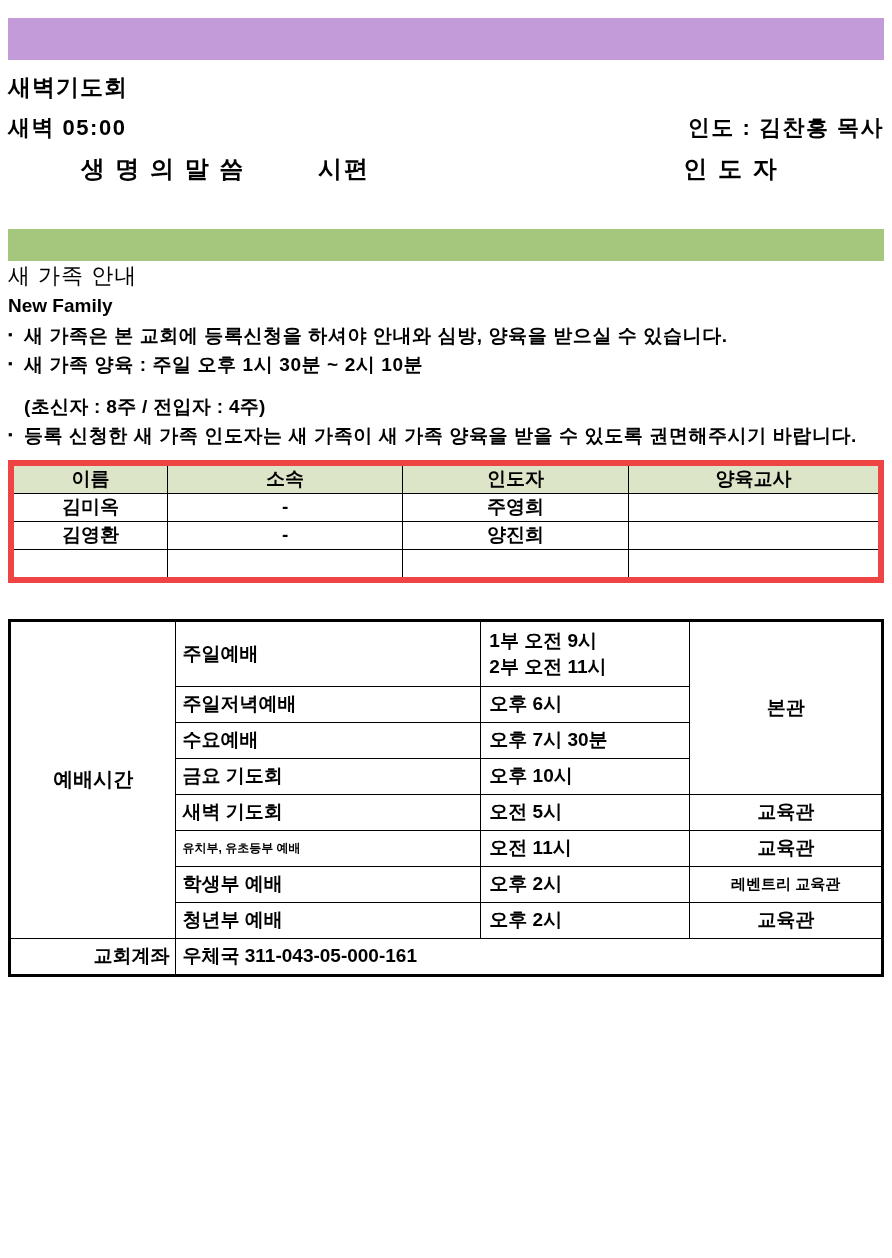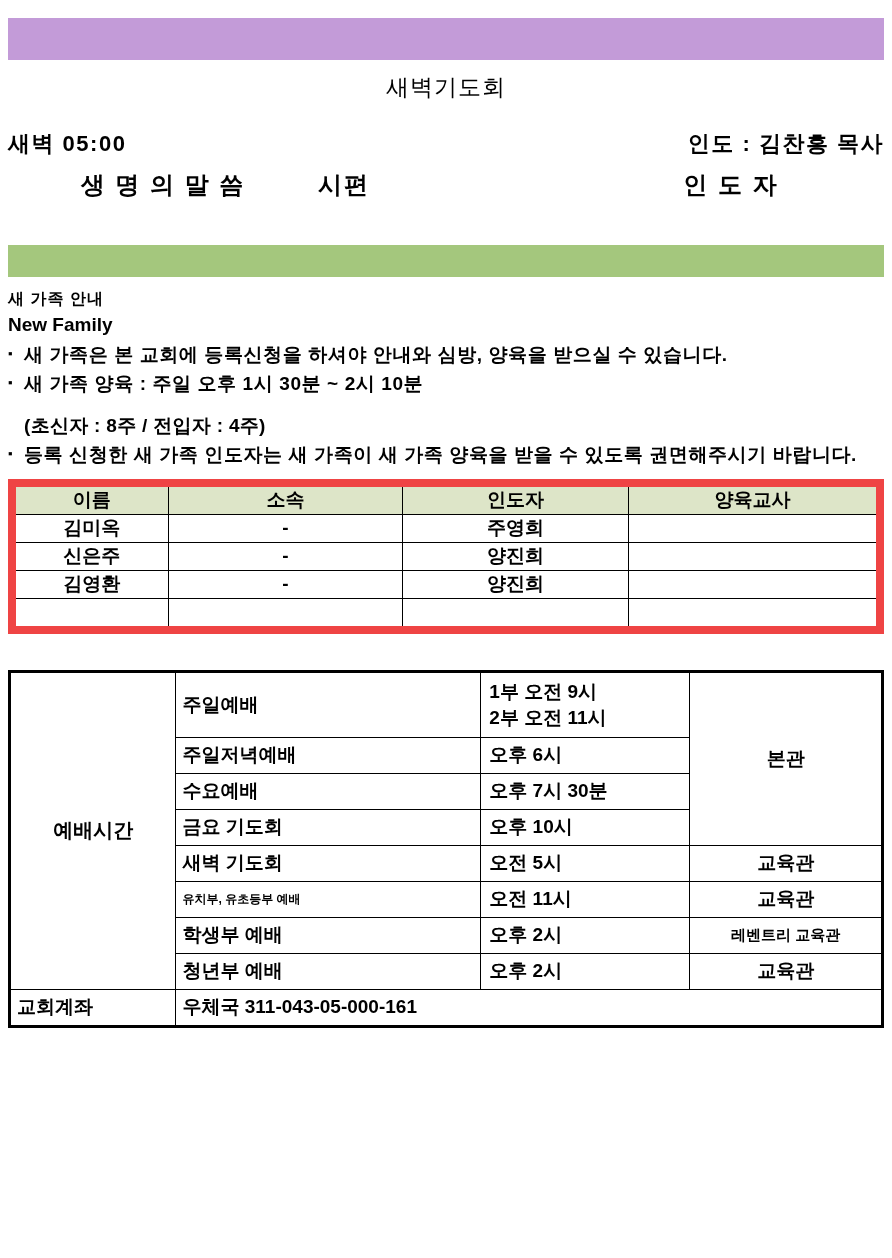--- a/index.html
+++ b/index.html
@@ -25,34 +25,34 @@
 
   
   .purple-bar {
     height: 42px;
     background: #c39bd8;
     margin: 18px 0 0 0;
   }
 
   
   .section-title {
-    text-align: center;
+    text-align: left;
     font-size: 23px;
-    font-weight: normal;
+    font-weight: bold;
     letter-spacing: 1px;
     margin-top: 12px;
   }
   .row-time {
     display: flex;
     justify-content: space-between;
     align-items: baseline;
     font-size: 22px;
     font-weight: bold;
     letter-spacing: 1.5px;
-    margin-top: 26px;
+    margin-top: 10px;
   }
   .row-head {
     display: flex;
     font-size: 24px;
     font-weight: bold;
     letter-spacing: 2px;
     margin-top: 10px;
   }
   .row-head .c1 { width: 310px; text-align: center; }
   .row-head .c2 { width: 260px; text-align: left; }
@@ -60,24 +60,23 @@
 
   
   .green-bar {
     height: 32px;
     background: #a4c77d;
     margin-top: 44px;
   }
 
   
   .nf-title {
-    font-size: 16px;
-    font-weight: bold;
+    font-size: 22px;
+    font-weight: normal;
     letter-spacing: 1px;
-    margin-top: 12px;
   }
   .nf-subtitle {
     font-size: 19px;
     font-weight: bold;
     margin-top: 4px;
   }
   .bullets {
     margin-top: 6px;
   }
   .bullet-item {
@@ -107,21 +106,21 @@
   }
 
   
   table {
     border-collapse: collapse;
     width: 100%;
     table-layout: fixed;
   }
   .nf-table {
     margin-top: 10px;
-    border: 8px solid #ef4444;
+    border: 6px solid #ef4444;
   }
   .nf-table th, .nf-table td {
     border: 1px solid #000;
     height: 27px;
     text-align: center;
     font-size: 19px;
     font-weight: bold;
     padding: 0;
   }
   .nf-table th {
@@ -142,21 +141,21 @@
   .svc-table td.label-cell {
     text-align: center;
     font-size: 20px;
   }
   .svc-table td.center { text-align: center; }
   .svc-table td.small { font-size: 12px; }
   .svc-table td.smaller { font-size: 15px; }
   .svc-table td.tall { height: 60px; }
   .svc-table td.timecell { padding-left: 8px; }
   .acct-label {
-    text-align: left;
+    text-align: right;
     font-size: 20px;
     margin-top: 40px;
   }
 </style>
 </head>
 <body>
 
 <div class="page">
 
   <div class="purple-bar"></div>
@@ -211,26 +210,20 @@
       </tr>
     </thead>
     <tbody>
       <tr>
         <td>김미옥</td>
         <td>-</td>
         <td>주영희</td>
         <td></td>
       </tr>
       <tr>
-        <td>신은주</td>
-        <td>-</td>
-        <td>양진희</td>
-        <td></td>
-      </tr>
-      <tr>
         <td>김영환</td>
         <td>-</td>
         <td>양진희</td>
         <td></td>
       </tr>
       <tr>
         <td>&nbsp;</td>
         <td>&nbsp;</td>
         <td>&nbsp;</td>
         <td>&nbsp;</td>

